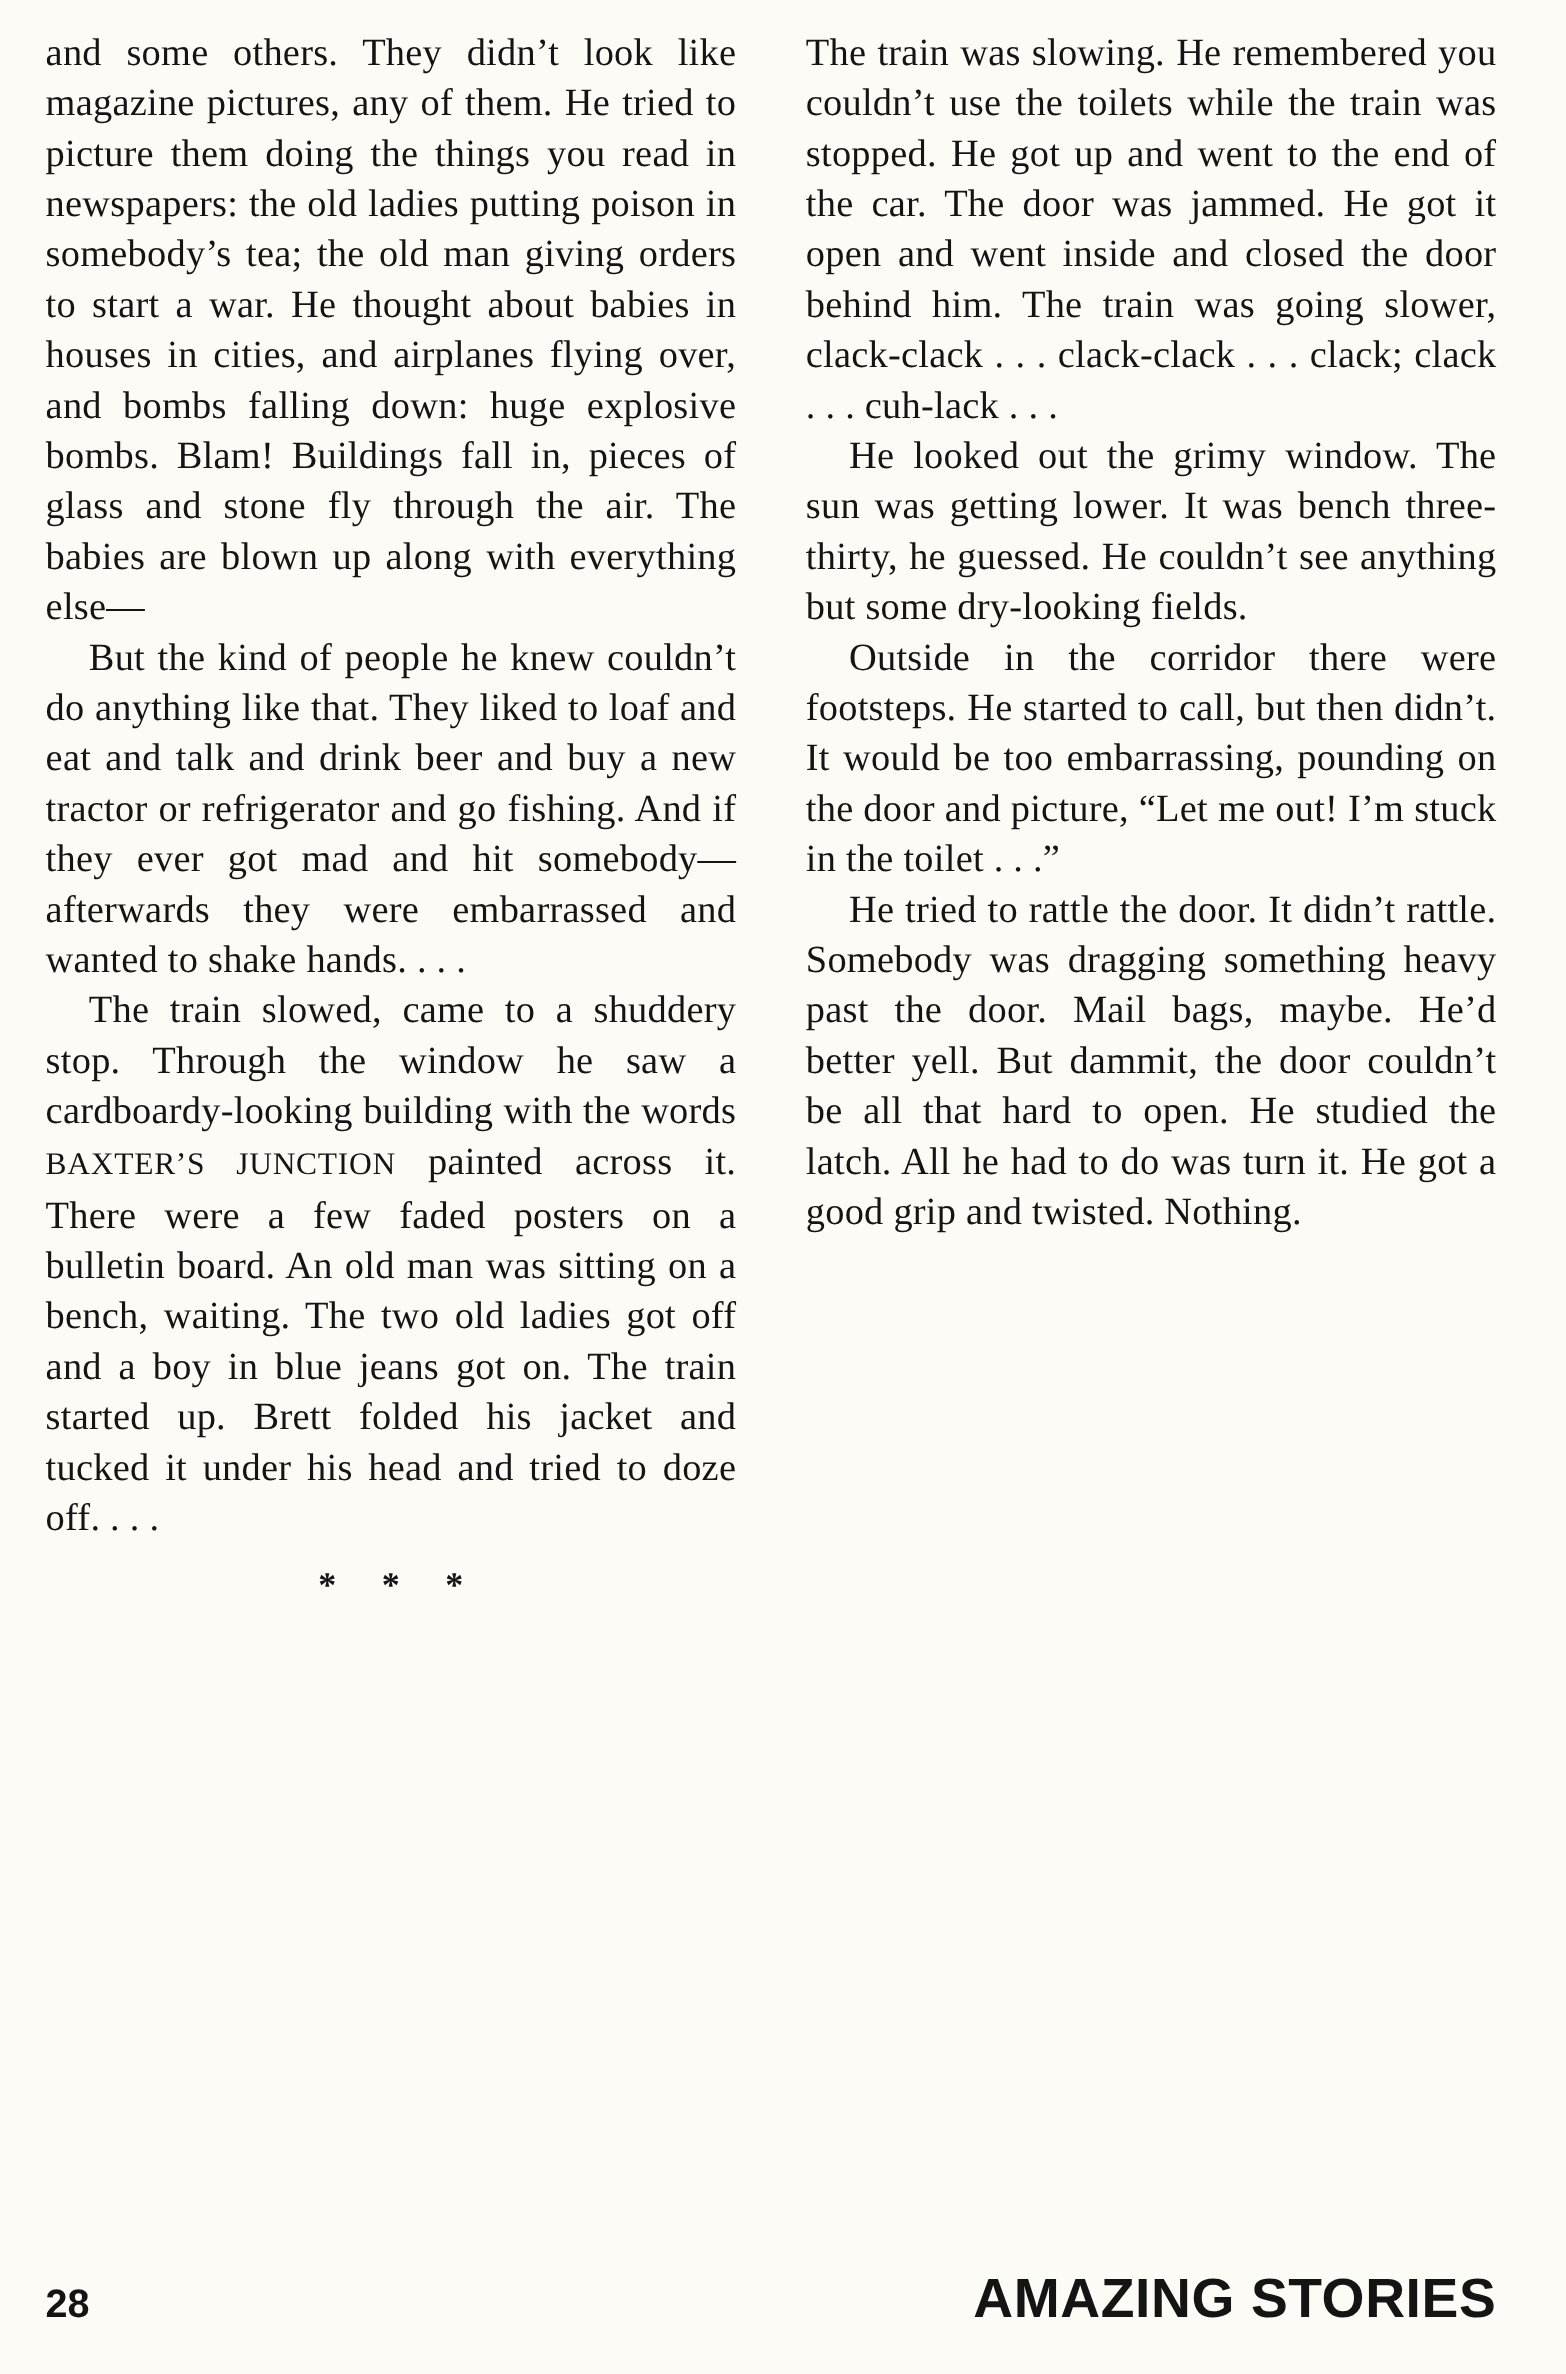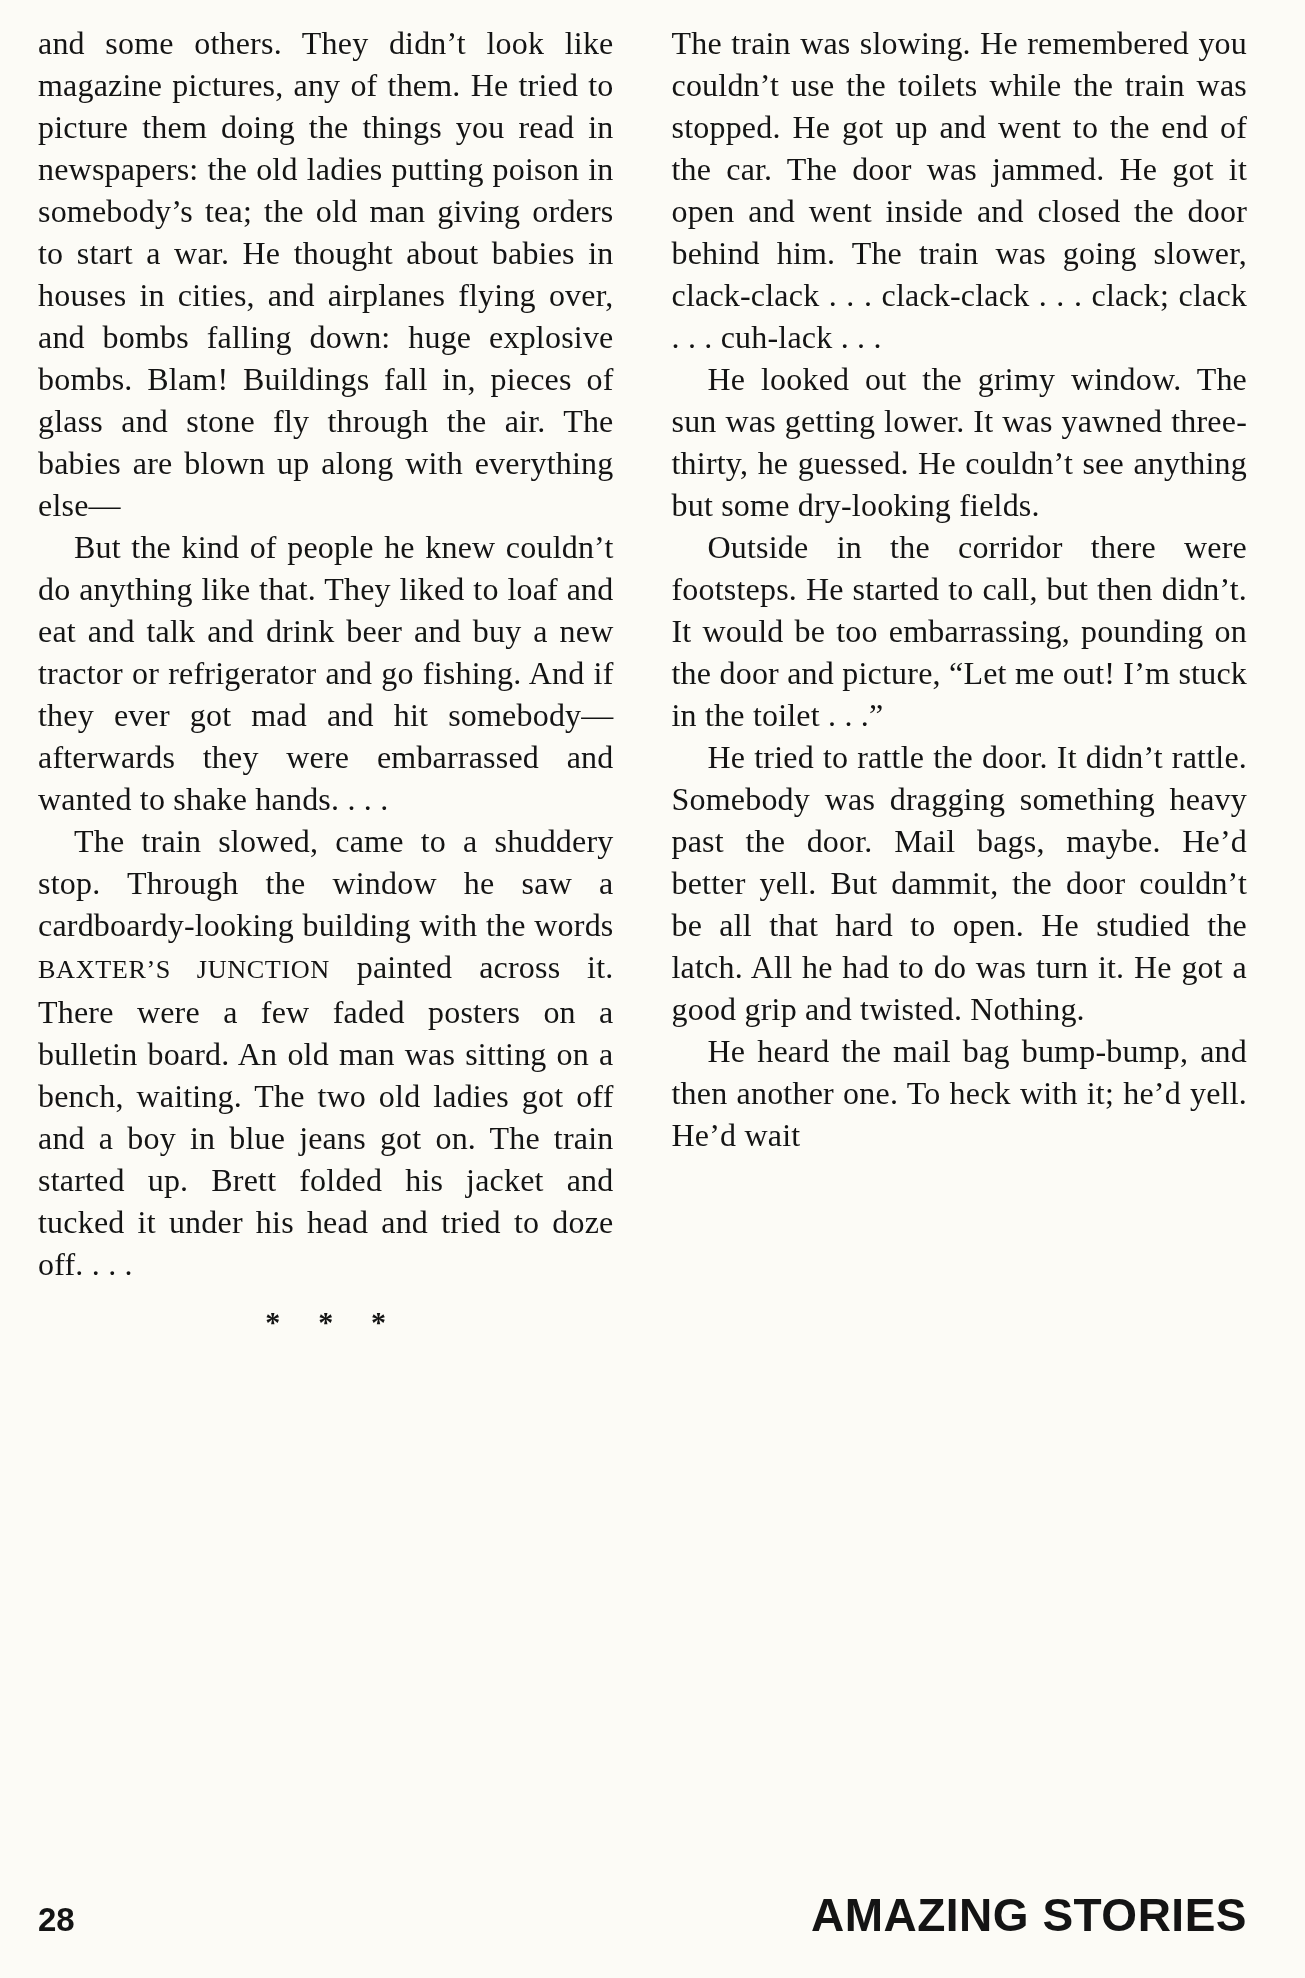--- a/index.html
+++ b/index.html
@@ -82,24 +82,23 @@
 
     <div class="col">
       <p>and some others. They didn’t look like magazine pictures, any of them. He tried to picture them doing the things you read in newspapers: the old ladies putting poison in somebody’s tea; the old man giving orders to start a war. He thought about babies in houses in cities, and airplanes flying over, and bombs falling down: huge explosive bombs. Blam! Buildings fall in, pieces of glass and stone fly through the air. The babies are blown up along with everything else—</p>
       <p class="indent">But the kind of people he knew couldn’t do anything like that. They liked to loaf and eat and talk and drink beer and buy a new tractor or refrigerator and go fishing. And if they ever got mad and hit somebody—afterwards they were embarrassed and wanted to shake hands. . . .</p>
       <p class="indent"><span>The train slowed, came to a shuddery stop. Through the window he saw a cardboardy-looking building with the words </span><span class="smallcaps">BAXTER’S JUNCTION</span><span> painted across it. There were a few faded posters on a bulletin board. An old man was sitting on a bench, waiting. The two old ladies got off and a boy in blue jeans got on. The train started up. Brett folded his jacket and tucked it under his head and tried to doze off. . . .</span></p>
       <div class="separator">*  *  *</div>
     </div>
 
     <div class="col">
       <p>The train was slowing. He remembered you couldn’t use the toilets while the train was stopped. He got up and went to the end of the car. The door was jammed. He got it open and went inside and closed the door behind him. The train was going slower, clack-clack . . . clack-clack . . . clack; clack . . . cuh-lack . . .</p>
-      <p class="indent">He looked out the grimy window. The sun was getting lower. It was yawned three-thirty, he guessed. He couldn’t see anything but some dry-looking fields.</p>
+      <p class="indent">He looked out the grimy window. The sun was getting lower. It was bench three-thirty, he guessed. He couldn’t see anything but some dry-looking fields.</p>
       <p class="indent">Outside in the corridor there were footsteps. He started to call, but then didn’t. It would be too embarrassing, pounding on the door and picture, “Let me out! I’m stuck in the toilet . . .”</p>
       <p class="indent">He tried to rattle the door. It didn’t rattle. Somebody was dragging something heavy past the door. Mail bags, maybe. He’d better yell. But dammit, the door couldn’t be all that hard to open. He studied the latch. All he had to do was turn it. He got a good grip and twisted. Nothing.</p>
-      <p class="indent">He heard the mail bag bump-bump, and then another one. To heck with it; he’d yell. He’d wait</p>
     </div>
 
   </div>
 
   <div class="footer">
     <span class="page-number">28</span>
     <span class="magazine-title">AMAZING STORIES</span>
   </div>
 
 </div>

